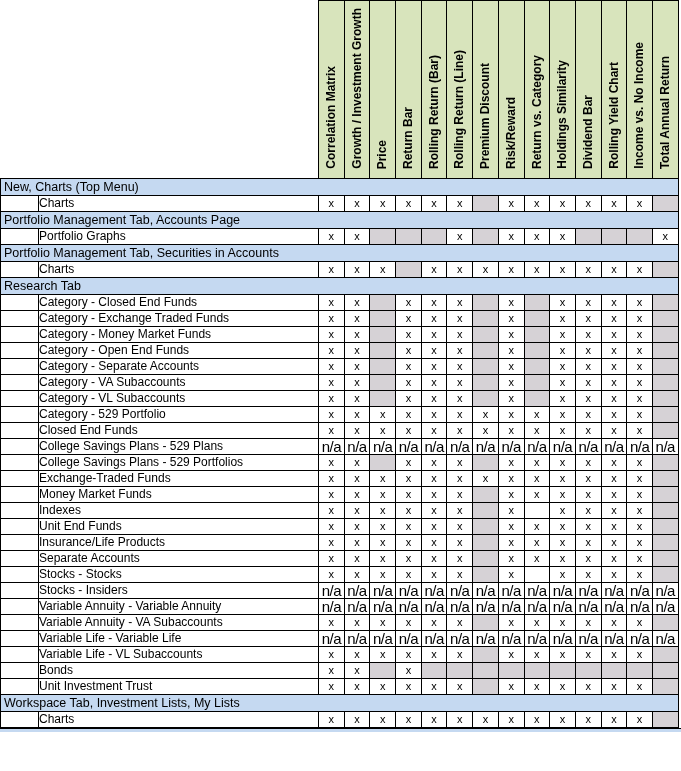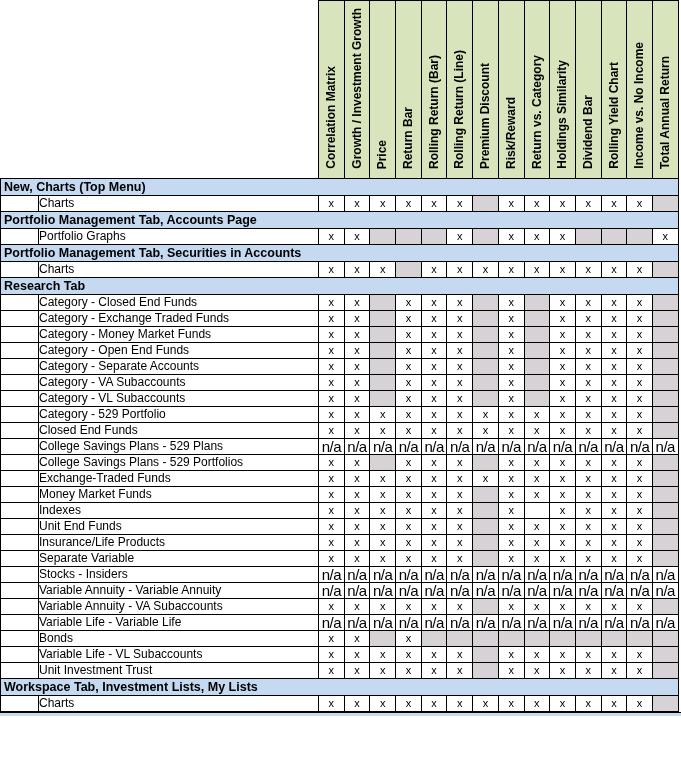--- a/index.html
+++ b/index.html
@@ -8,21 +8,21 @@
   #sheet { position:relative; width:681px; }
   table { border-collapse:collapse; table-layout:fixed; width:678px; }
   
   th.corner { border:none; background:#ffffff; }
   th.rot { background:#d8e4bc; border:1px solid #000; height:172px;
            vertical-align:bottom; text-align:center; padding:0 0 5px 0; }
   th.rot span { writing-mode:vertical-rl; transform:rotate(180deg);
                 font-weight:bold; font-size:12px; line-height:1.05;
                 white-space:nowrap; display:inline-block; }
   
-  tr.section td { background:#c5d9f1; font-weight:bold; font-size:12.5px;
+  tr.section td { background:#c5d9f1; font-weight:normal; font-size:12.5px;
                   border:1px solid #000; padding:0 0 0 3px; height:16px;
                   line-height:16px; white-space:nowrap; overflow:hidden; }
   
   td { border:1px solid #000; height:15px; line-height:15px; font-size:12px;
        padding:0; overflow:hidden; white-space:nowrap; }
   td.indent { background:#ffffff; }
   td.rowlabel { text-align:left; padding-left:0; }
   td.cell { text-align:center; font-size:11px; }
   td.cell.gray { background:#d6d2d6; }
   td.cell.na { font-size:15px; letter-spacing:-0.5px; }
@@ -421,30 +421,48 @@
           <td class="cell">x</td>
           <td class="cell">x</td>
           <td class="cell">x</td>
           <td class="cell">x</td>
           <td class="cell">x</td>
           <td class="cell">x</td>
           <td class="cell gray"></td>
         </tr>
         <tr>
           <td class="indent"></td>
-          <td class="rowlabel">Separate Variable</td>
-          <td class="cell">x</td>
-          <td class="cell">x</td>
-          <td class="cell">x</td>
-          <td class="cell">x</td>
-          <td class="cell">x</td>
-          <td class="cell">x</td>
-          <td class="cell gray"></td>
-          <td class="cell">x</td>
-          <td class="cell">x</td>
+          <td class="rowlabel">Separate Accounts</td>
+          <td class="cell">x</td>
+          <td class="cell">x</td>
+          <td class="cell">x</td>
+          <td class="cell">x</td>
+          <td class="cell">x</td>
+          <td class="cell">x</td>
+          <td class="cell gray"></td>
+          <td class="cell">x</td>
+          <td class="cell">x</td>
+          <td class="cell">x</td>
+          <td class="cell">x</td>
+          <td class="cell">x</td>
+          <td class="cell">x</td>
+          <td class="cell gray"></td>
+        </tr>
+        <tr>
+          <td class="indent"></td>
+          <td class="rowlabel">Stocks - Stocks</td>
+          <td class="cell">x</td>
+          <td class="cell">x</td>
+          <td class="cell">x</td>
+          <td class="cell">x</td>
+          <td class="cell">x</td>
+          <td class="cell">x</td>
+          <td class="cell gray"></td>
+          <td class="cell">x</td>
+          <td class="cell"></td>
           <td class="cell">x</td>
           <td class="cell">x</td>
           <td class="cell">x</td>
           <td class="cell">x</td>
           <td class="cell gray"></td>
         </tr>
         <tr>
           <td class="indent"></td>
           <td class="rowlabel">Stocks - Insiders</td>
           <td class="cell na">n/a</td>
@@ -511,52 +529,52 @@
           <td class="cell na">n/a</td>
           <td class="cell na">n/a</td>
           <td class="cell na">n/a</td>
           <td class="cell na">n/a</td>
           <td class="cell na">n/a</td>
           <td class="cell na">n/a</td>
           <td class="cell na">n/a</td>
         </tr>
         <tr>
           <td class="indent"></td>
+          <td class="rowlabel">Variable Life - VL Subaccounts</td>
+          <td class="cell">x</td>
+          <td class="cell">x</td>
+          <td class="cell">x</td>
+          <td class="cell">x</td>
+          <td class="cell">x</td>
+          <td class="cell">x</td>
+          <td class="cell gray"></td>
+          <td class="cell">x</td>
+          <td class="cell">x</td>
+          <td class="cell">x</td>
+          <td class="cell">x</td>
+          <td class="cell">x</td>
+          <td class="cell">x</td>
+          <td class="cell gray"></td>
+        </tr>
+        <tr>
+          <td class="indent"></td>
           <td class="rowlabel">Bonds</td>
           <td class="cell">x</td>
           <td class="cell">x</td>
           <td class="cell gray"></td>
           <td class="cell">x</td>
           <td class="cell gray"></td>
           <td class="cell gray"></td>
           <td class="cell gray"></td>
           <td class="cell gray"></td>
           <td class="cell gray"></td>
           <td class="cell gray"></td>
           <td class="cell gray"></td>
           <td class="cell gray"></td>
           <td class="cell gray"></td>
-          <td class="cell gray"></td>
-        </tr>
-        <tr>
-          <td class="indent"></td>
-          <td class="rowlabel">Variable Life - VL Subaccounts</td>
-          <td class="cell">x</td>
-          <td class="cell">x</td>
-          <td class="cell">x</td>
-          <td class="cell">x</td>
-          <td class="cell">x</td>
-          <td class="cell">x</td>
-          <td class="cell gray"></td>
-          <td class="cell">x</td>
-          <td class="cell">x</td>
-          <td class="cell">x</td>
-          <td class="cell">x</td>
-          <td class="cell">x</td>
-          <td class="cell">x</td>
           <td class="cell gray"></td>
         </tr>
         <tr>
           <td class="indent"></td>
           <td class="rowlabel">Unit Investment Trust</td>
           <td class="cell">x</td>
           <td class="cell">x</td>
           <td class="cell">x</td>
           <td class="cell">x</td>
           <td class="cell">x</td>

